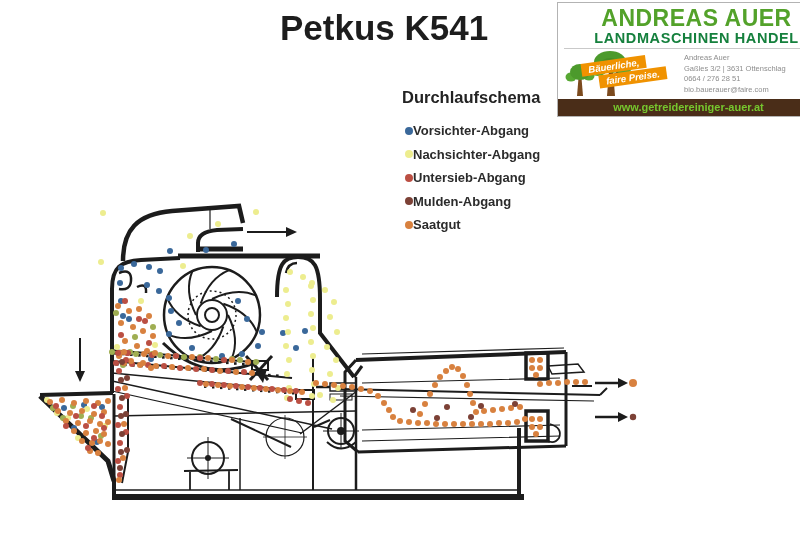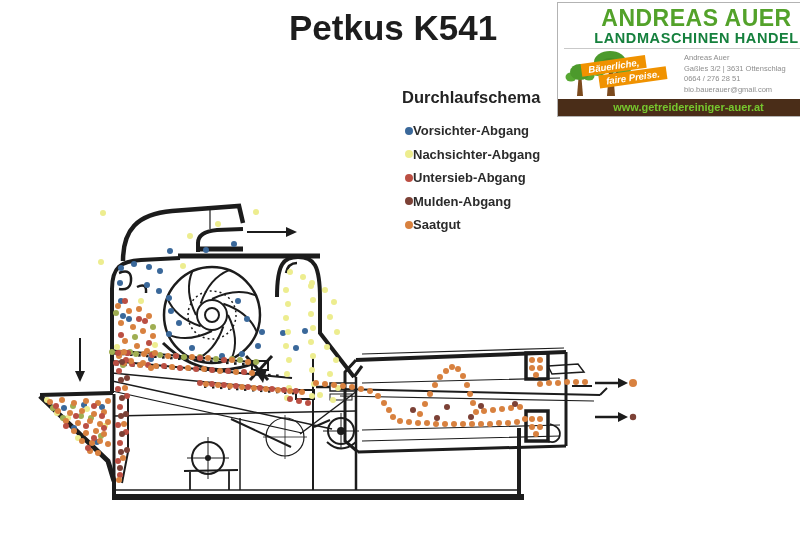--- a/index.html
+++ b/index.html
@@ -1,20 +1,20 @@
 <!DOCTYPE html>
 <html><head>
 <meta charset="utf-8">
 <style>
   html,body{margin:0;padding:0;background:#fff;}
   .stage{position:relative;width:800px;height:550px;background:#fff;overflow:hidden;
          font-family:"Liberation Sans",sans-serif;}
   svg.machine{position:absolute;left:0;top:0;width:800px;height:550px;}
 
-  .title{position:absolute;left:289px;top:8px;margin:0;font-size:35px;font-weight:700;
+  .title{position:absolute;left:280px;top:8px;margin:0;font-size:35px;font-weight:700;
          color:#1d1d1d;letter-spacing:0px;}
 
   .legend{position:absolute;left:402px;top:88px;}
   .legend h2{margin:0 0 16px 0;font-size:16.5px;font-weight:700;color:#232323;}
   .legend ul{list-style:none;margin:0;padding:0;display:flex;flex-direction:column;gap:8.5px;}
   .legend li{display:flex;align-items:center;gap:0;font-size:13px;font-weight:700;color:#2b2b2b;}
   .legend .dot{width:8px;height:8px;border-radius:50%;margin-left:3px;flex:0 0 auto;}
 
   .logo{position:absolute;left:557px;top:2px;width:279px;background:#fff;
         border:1px solid #b3b3b3;box-sizing:border-box;}
@@ -549,19 +549,19 @@
         <ellipse cx="20" cy="22" rx="10" ry="8" fill="#4c9a2c"></ellipse>
       </svg>
       <div class="ribbon">
         <span class="rb r1" style="background: rgb(240, 146, 0);">Bäuerliche,</span>
         <span class="rb r2" style="background: rgb(240, 146, 0);">faire Preise.</span>
       </div>
       <div class="contact" id="contact" style="color: rgb(141, 141, 141);">
           <div>Andreas Auer</div>
           <div>Gaßles 3/2 | 3631 Ottenschlag</div>
           <div>0664 / 276 28 51</div>
-          <div>bio.bauerauer@gmail.com</div>
+          <div>bio.bauerauer@faire.com</div>
         </div>
     </div>
     <div class="webbar" style="background: rgb(74, 45, 24); color: rgb(118, 198, 46);">www.getreidereiniger-auer.at</div>
   </aside>
 
 </div>
 
 </body></html>

